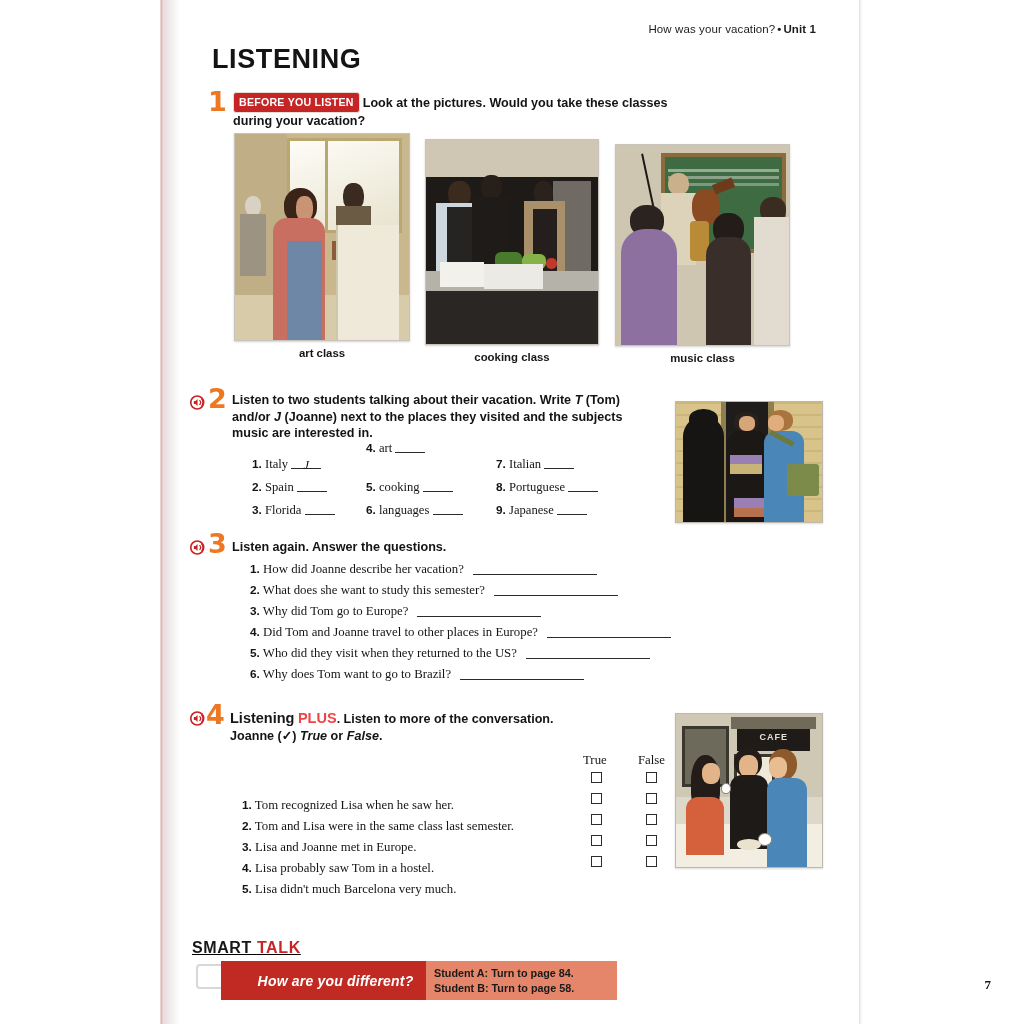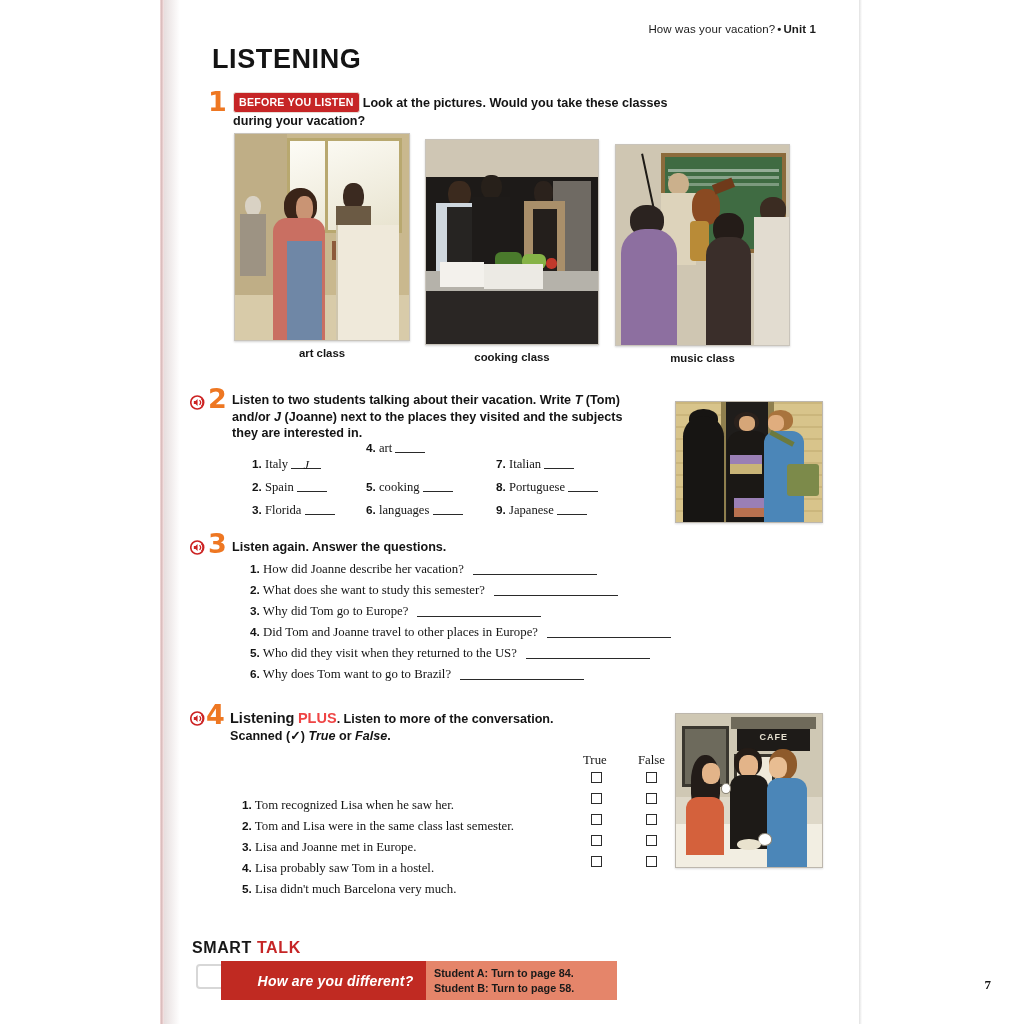--- a/index.html
+++ b/index.html
@@ -223,21 +223,21 @@
   .il4-p3h { position:absolute; left:64%; top:23%; width:19%; height:20%; background:#8e5a2b; border-radius:48%; }
   .il4-p3f { position:absolute; left:64%; top:28%; width:12%; height:14%; background:#e8bd92; border-radius:42%; }
   .il4-p3b { position:absolute; left:62%; top:42%; width:28%; height:58%; background:#4b86b8; border-radius:12px 12px 0 0; }
   .il4-cup { position:absolute; left:56%; top:78%; width:10%; height:8%; background:#ffffff; border:1.5px solid #8a8476; border-radius:50%; }
   .il4-cup2 { position:absolute; left:31%; top:45%; width:7%; height:7%; background:#ffffff; border:1.5px solid #8a8476; border-radius:50%; }
   .il4-plate { position:absolute; left:42%; top:82%; width:16%; height:7%; background:#e9e2ce; border-radius:50%; }
 
   
   .smart-talk-title {
     position: absolute; left: 192px; top: 939px;
-    font-size: 16px; font-weight: bold; letter-spacing: .6px;
+    font-size: 16px; font-weight: bold; letter-spacing: .6px; text-decoration: underline;
   }
   .smart-talk-title .s1 { color: #171717; }
   .smart-talk-title .s2 { color: #c62526; }
   .st-bar { position: absolute; left: 221px; top: 961px; width: 396px; height: 39px; }
   .st-left {
     position: absolute; left: 0; top: 0; width: 205px; height: 39px;
     background: #c02a22;
     display: flex; align-items: center; justify-content: center; padding-left: 24px;
   }
   .st-left span {
@@ -376,21 +376,21 @@
       <svg class="audio-icon" style="left:0; top:9px;" viewBox="0 0 20 20">
         <circle cx="8.5" cy="10" r="7.6" fill="none" stroke="#cc2222" stroke-width="1.9"></circle>
         <path d="M4.5 8.2 h2 l2.4-2.2 v8 l-2.4-2.2 h-2 z" fill="#cc2222"></path>
         <path d="M11.2 7.2 a4 4 0 0 1 0 5.6" fill="none" stroke="#cc2222" stroke-width="1.5"></path>
         <path d="M13.3 5.4 a6.6 6.6 0 0 1 0 9.2" fill="none" stroke="#cc2222" stroke-width="1.4"></path>
       </svg>
       <div class="ex-num" style="left:18px; top:0;">2</div>
       <div class="instr" style="position:absolute; left:42px; top:7px; width:450px;">
         <span>Listen to two students talking about their vacation. Write </span><span class="ital">T</span><span> (Tom)</span><br>
         <span>and/or </span><span class="ital">J</span><span> (Joanne) next to the places they visited and the subjects</span><br>
-        <span>they are interested in.</span>
+        <span>music are interested in.</span>
       </div>
 
       <div class="itemrow" style="left:62px; top:72px;">
         <b>1.</b>
         <span>Italy</span>
         <span class="blank" style="width:30px; text-align:center;"><i class="answer">J</i></span>
       </div>
       <div class="itemrow" style="left:62px; top:95px;">
         <b>2.</b>
         <span>Spain</span>
@@ -498,21 +498,21 @@
       <svg class="audio-icon" style="left:0; top:7px;" viewBox="0 0 20 20">
         <circle cx="8.5" cy="10" r="7.6" fill="none" stroke="#cc2222" stroke-width="1.9"></circle>
         <path d="M4.5 8.2 h2 l2.4-2.2 v8 l-2.4-2.2 h-2 z" fill="#cc2222"></path>
         <path d="M11.2 7.2 a4 4 0 0 1 0 5.6" fill="none" stroke="#cc2222" stroke-width="1.5"></path>
         <path d="M13.3 5.4 a6.6 6.6 0 0 1 0 9.2" fill="none" stroke="#cc2222" stroke-width="1.4"></path>
       </svg>
       <div class="ex-num" style="left:16px; top:-2px;">4</div>
       <div class="instr" style="position:absolute; left:40px; top:6px; width:420px;">
         <span style="font-size:14.5px; color:#171717;">Listening</span>
         <span style="font-size:14.5px; color:#ef4444;">PLUS</span><span>. Listen to more of the conversation.</span><br>
-        <span>Scanned (✓) </span><span class="ital">True</span><span> or </span><span class="ital">False</span><span>.</span>
+        <span>Joanne (✓) </span><span class="ital">True</span><span> or </span><span class="ital">False</span><span>.</span>
       </div>
 
       <div class="tf-head" style="left:393px; top:50px;">True</div>
       <div class="tf-head" style="left:448px; top:50px;">False</div>
 
       <div class="tfrow" style="left:52px; top:68px;">
         <b>1.</b>
         <span>Tom recognized Lisa when he saw her.</span>
       </div>
       <div class="cbox" style="left:401px; top:69px;"></div>

